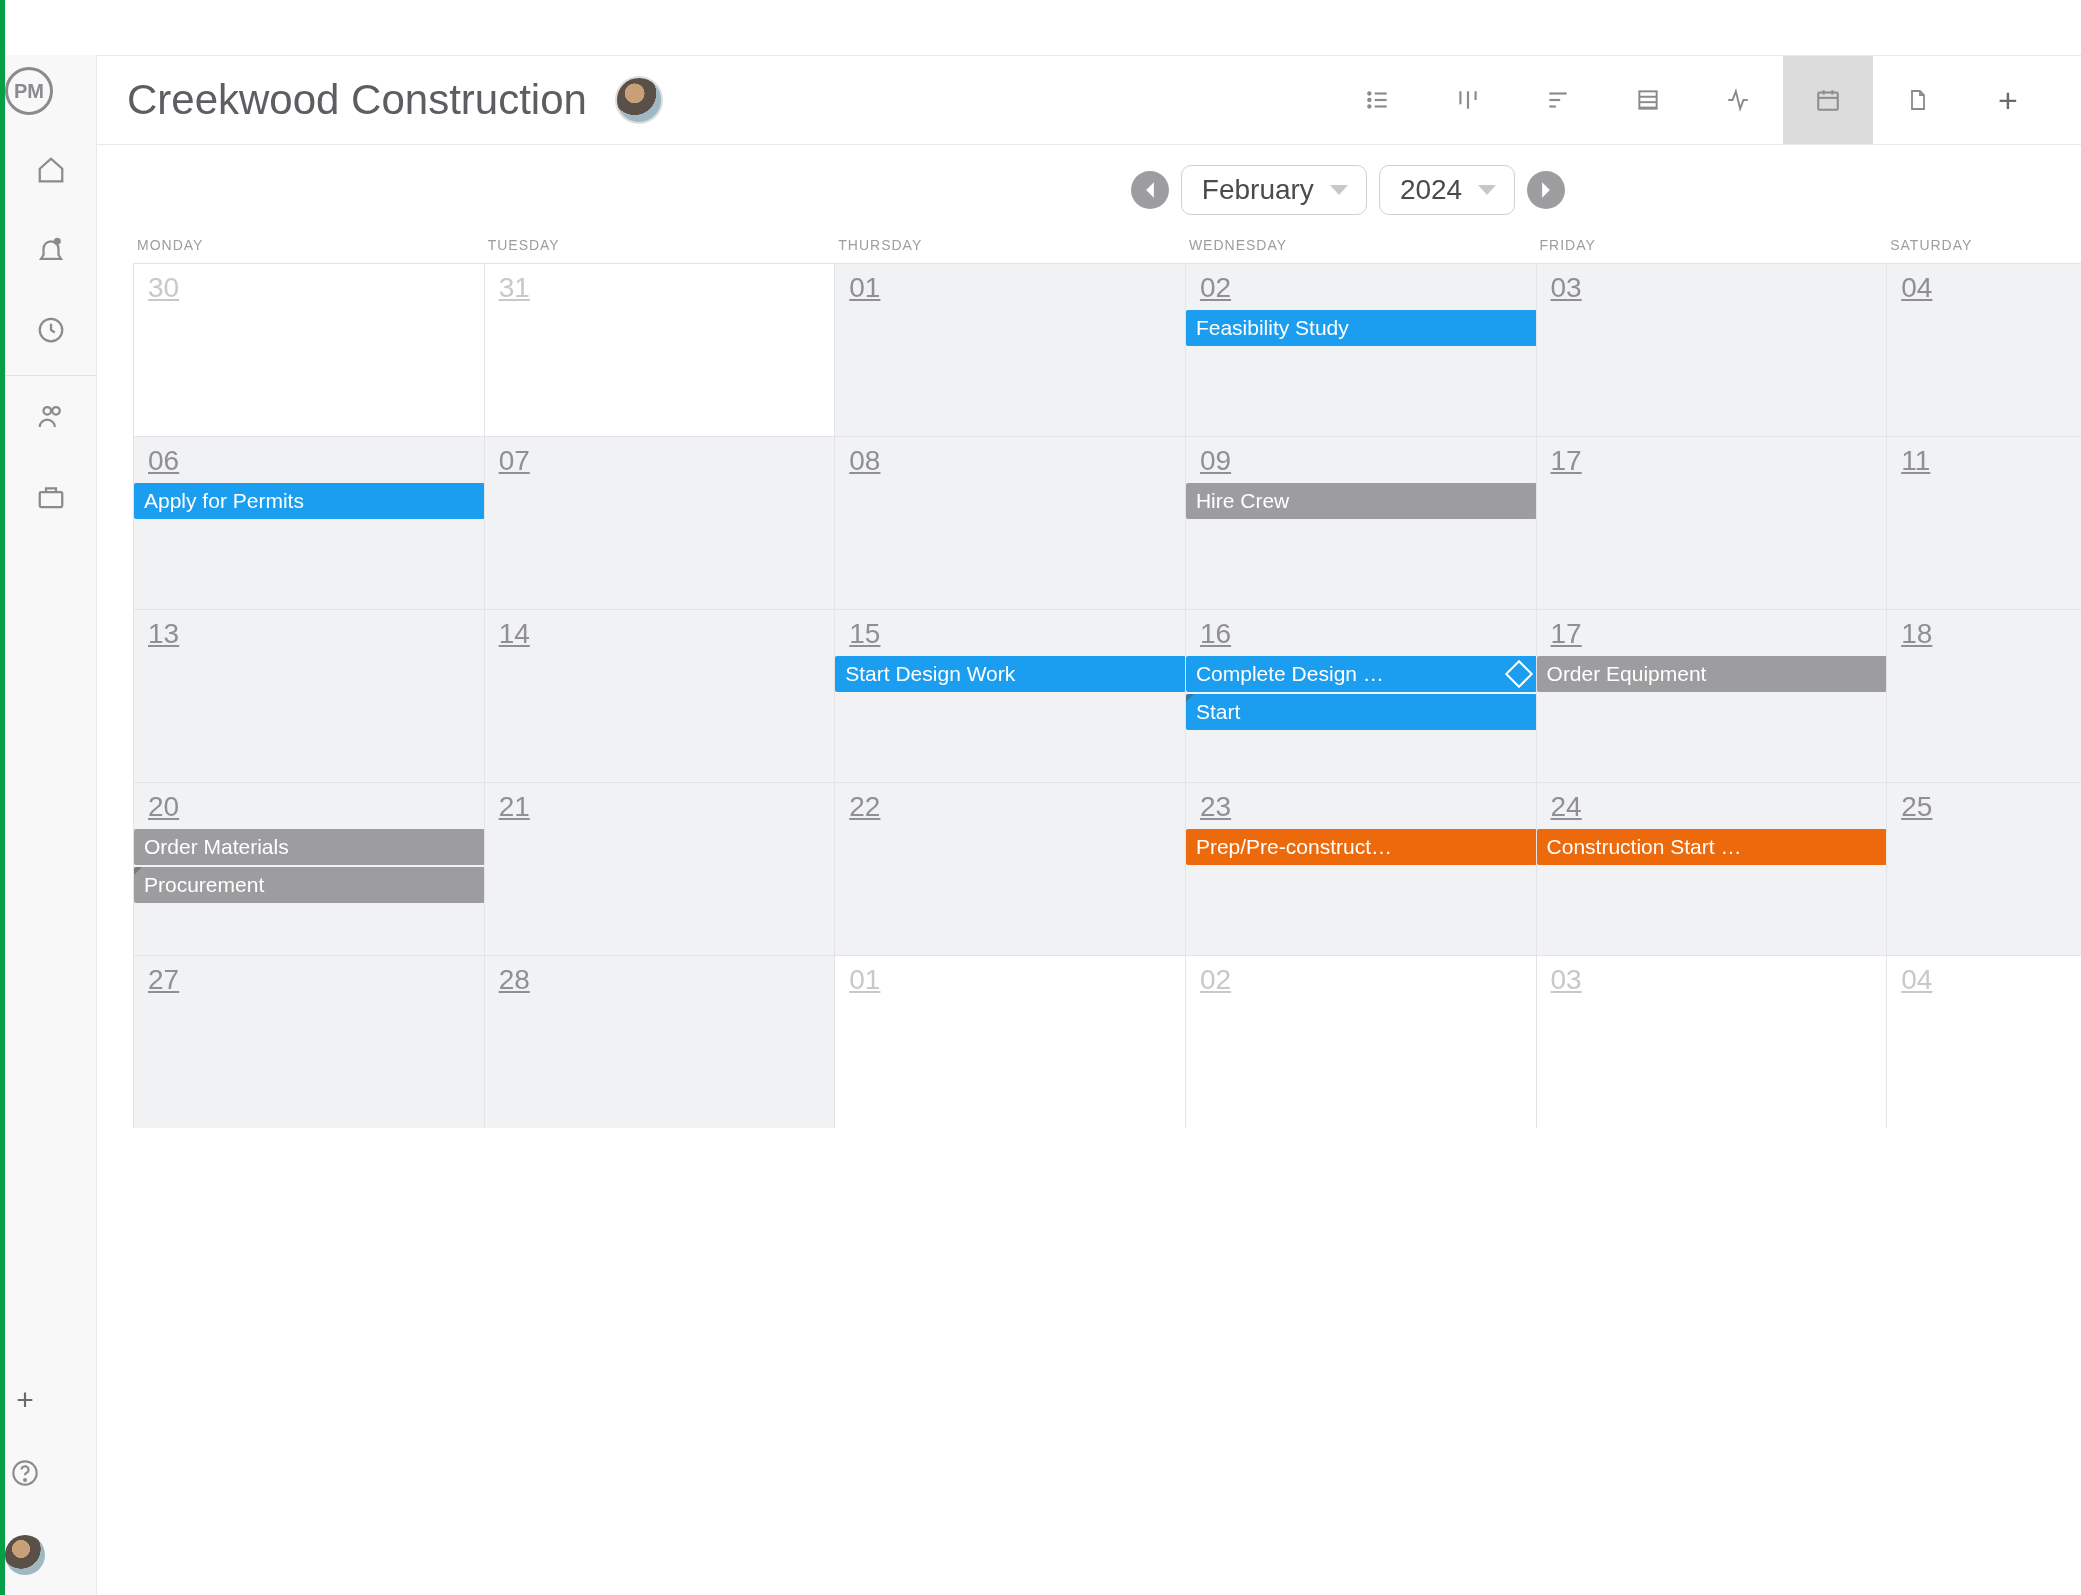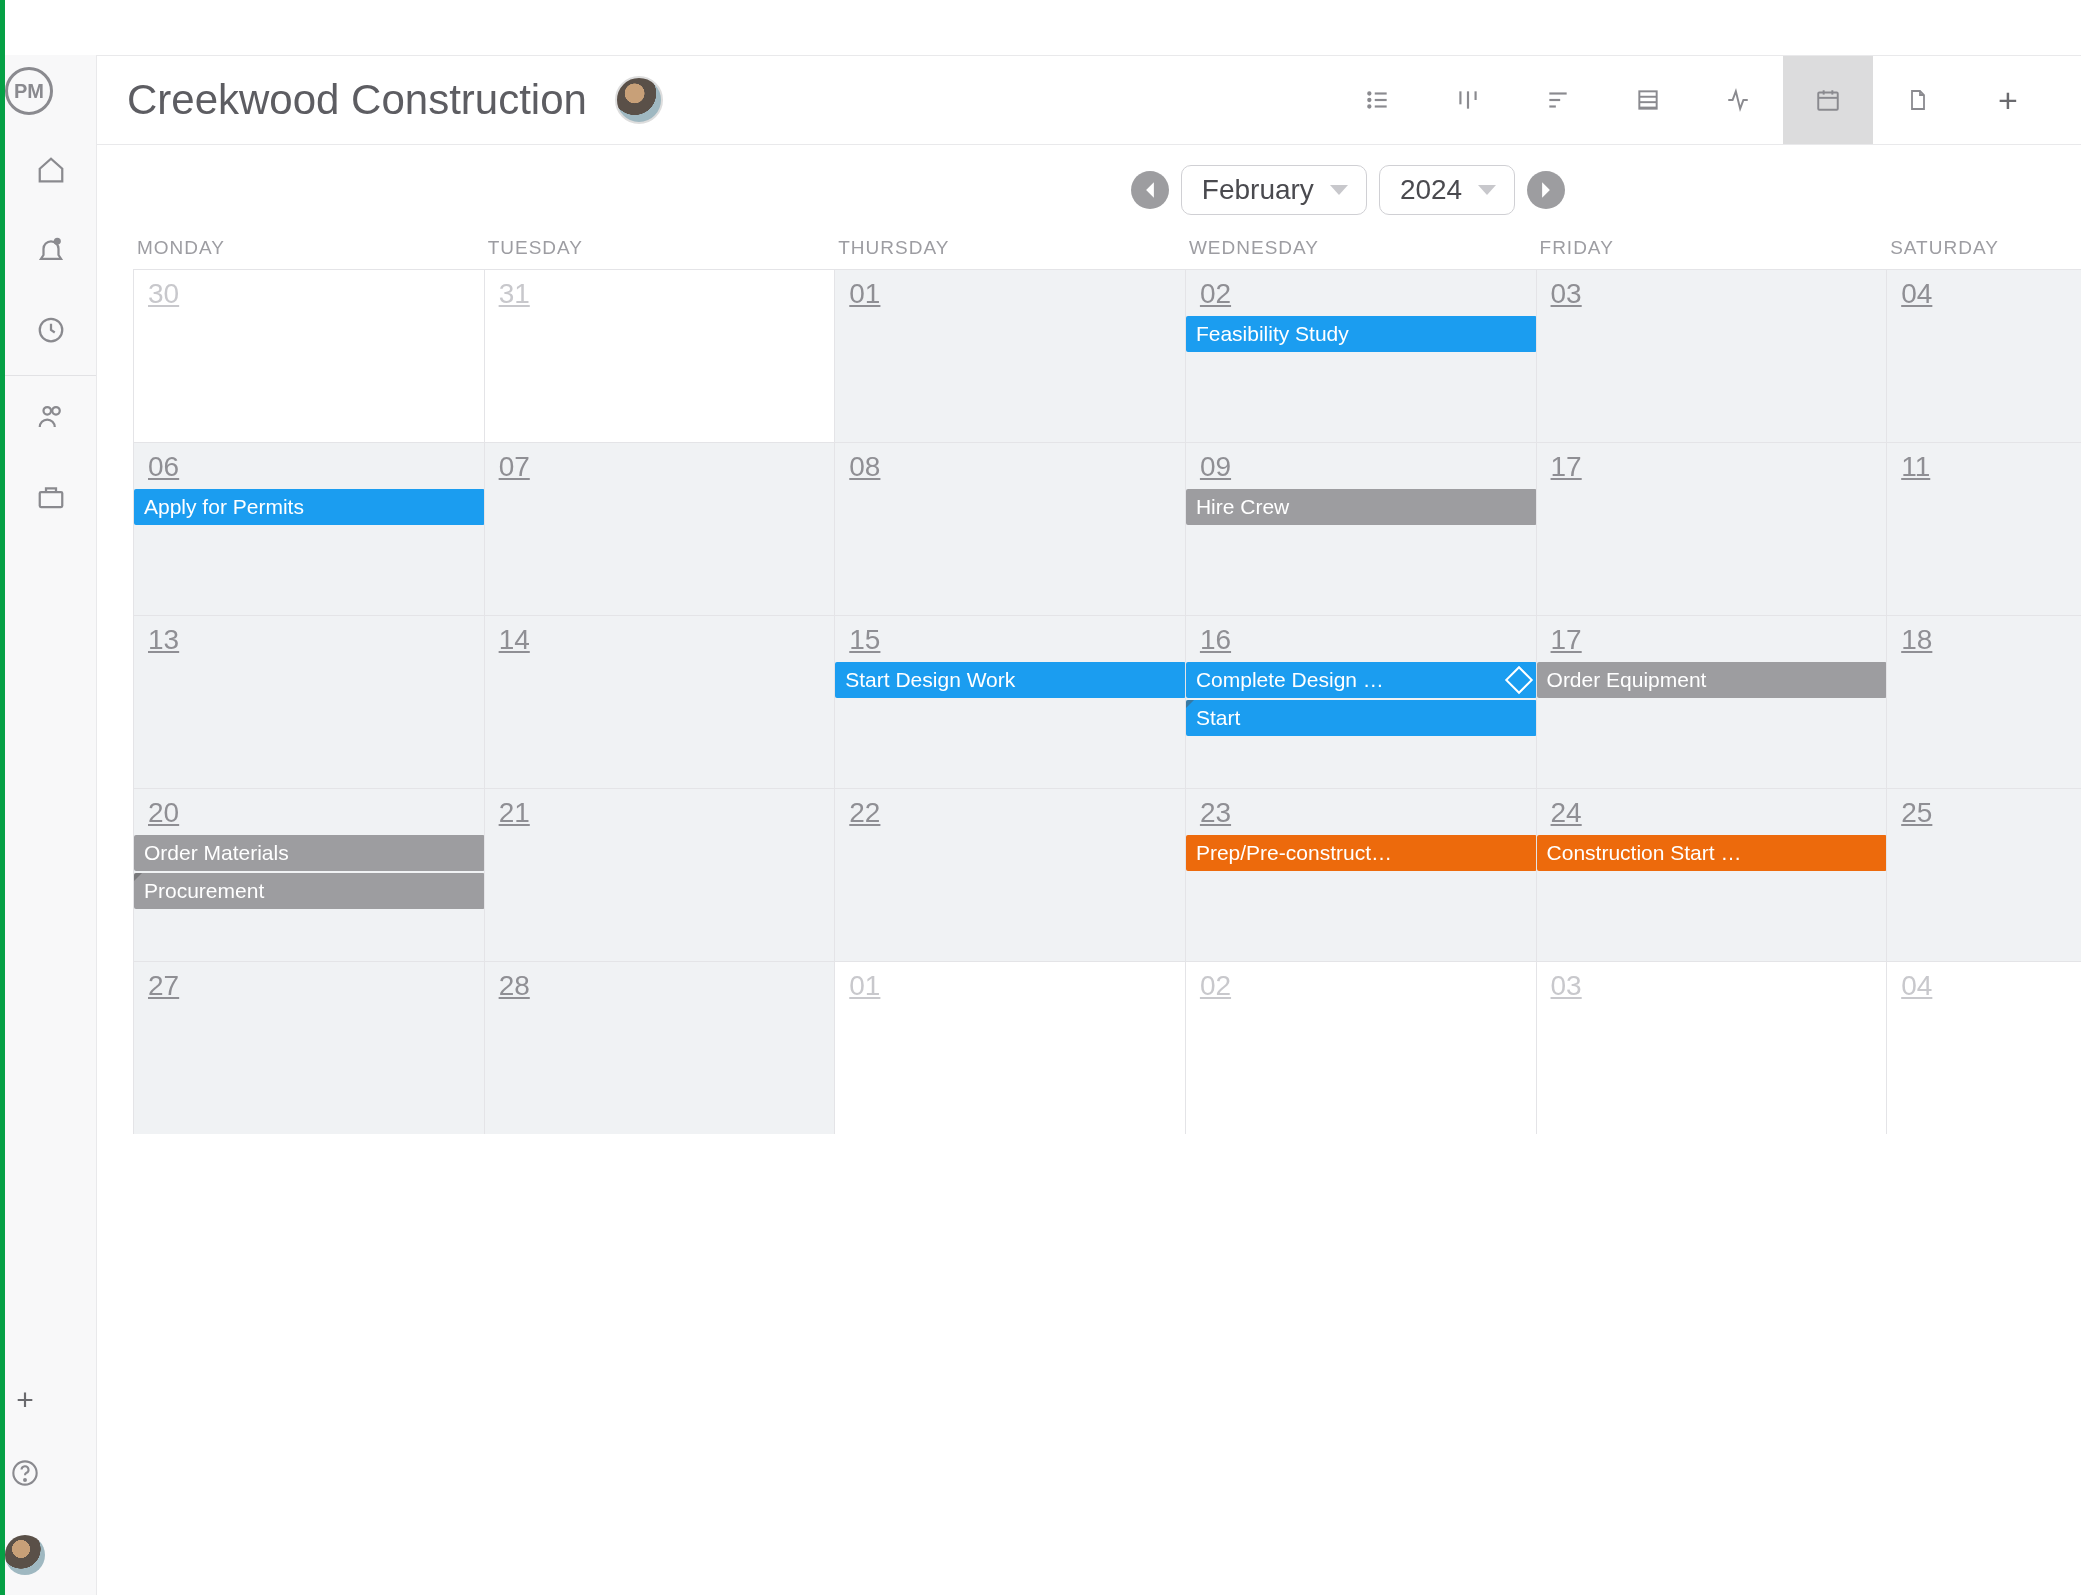--- a/index.html
+++ b/index.html
@@ -28,21 +28,21 @@
 
   .date-nav { display: flex; align-items: center; justify-content: center; gap: 12px; padding: 20px 0 16px; margin-right: 26%; margin-left: auto; width: fit-content; }
   .nav-circle { width: 38px; height: 38px; border-radius: 50%; background: #9d9da0; display: flex; align-items: center; justify-content: center; cursor: pointer; }
   .nav-circle svg { fill: #fff; }
   .date-select { height: 50px; border: 1px solid #d0d0d4; background: #fff; display: flex; align-items: center; padding: 0 18px 0 20px; gap: 16px; cursor: pointer; border-radius: 10px; }
   .date-select .label { font-size: 28px; color: #4a4a4f; }
   .date-select .caret { width: 0; height: 0; border-left: 9px solid transparent; border-right: 9px solid transparent; border-top: 10px solid #c8c8cc; }
 
   .calendar-wrap { flex: 1; overflow: hidden; padding-left: 36px; }
   .calendar { display: grid; grid-template-columns: repeat(6, 1fr); min-width: 100%; width: 108%; }
-  .day-header { font-size: 19px; font-weight: 500; color: #9d9da2; letter-spacing: 1px; padding: 6px 4px 10px; text-align: left; }
+  .day-header { font-size: 14px; font-weight: 500; color: #9d9da2; letter-spacing: 1px; padding: 6px 4px 10px; text-align: left; }
   .cell { border: 1px solid #e4e4e7; border-right: none; border-bottom: none; height: 173px; position: relative; background: #f0f2f4; overflow: visible; }
   .cell:nth-child(6n+1) { border-left: 1px solid #e4e4e7; }
   .cell.out { background: #fff; }
   .daynum { position: absolute; top: 8px; left: 14px; font-size: 28px; color: #8f8f94; text-decoration: underline; }
   .cell.out .daynum { color: #c8c8cc; }
 
   .events { position: absolute; top: 46px; left: 0; right: 0; display: flex; flex-direction: column; gap: 2px; }
   .event { height: 36px; line-height: 36px; font-size: 21px; color: #fff; padding: 0 10px; white-space: nowrap; overflow: hidden; text-overflow: ellipsis; position: relative; border-radius: 2px; }
   .event.blue { background: #1b9df0; }
   .event.gray { background: #9d9da0; }

